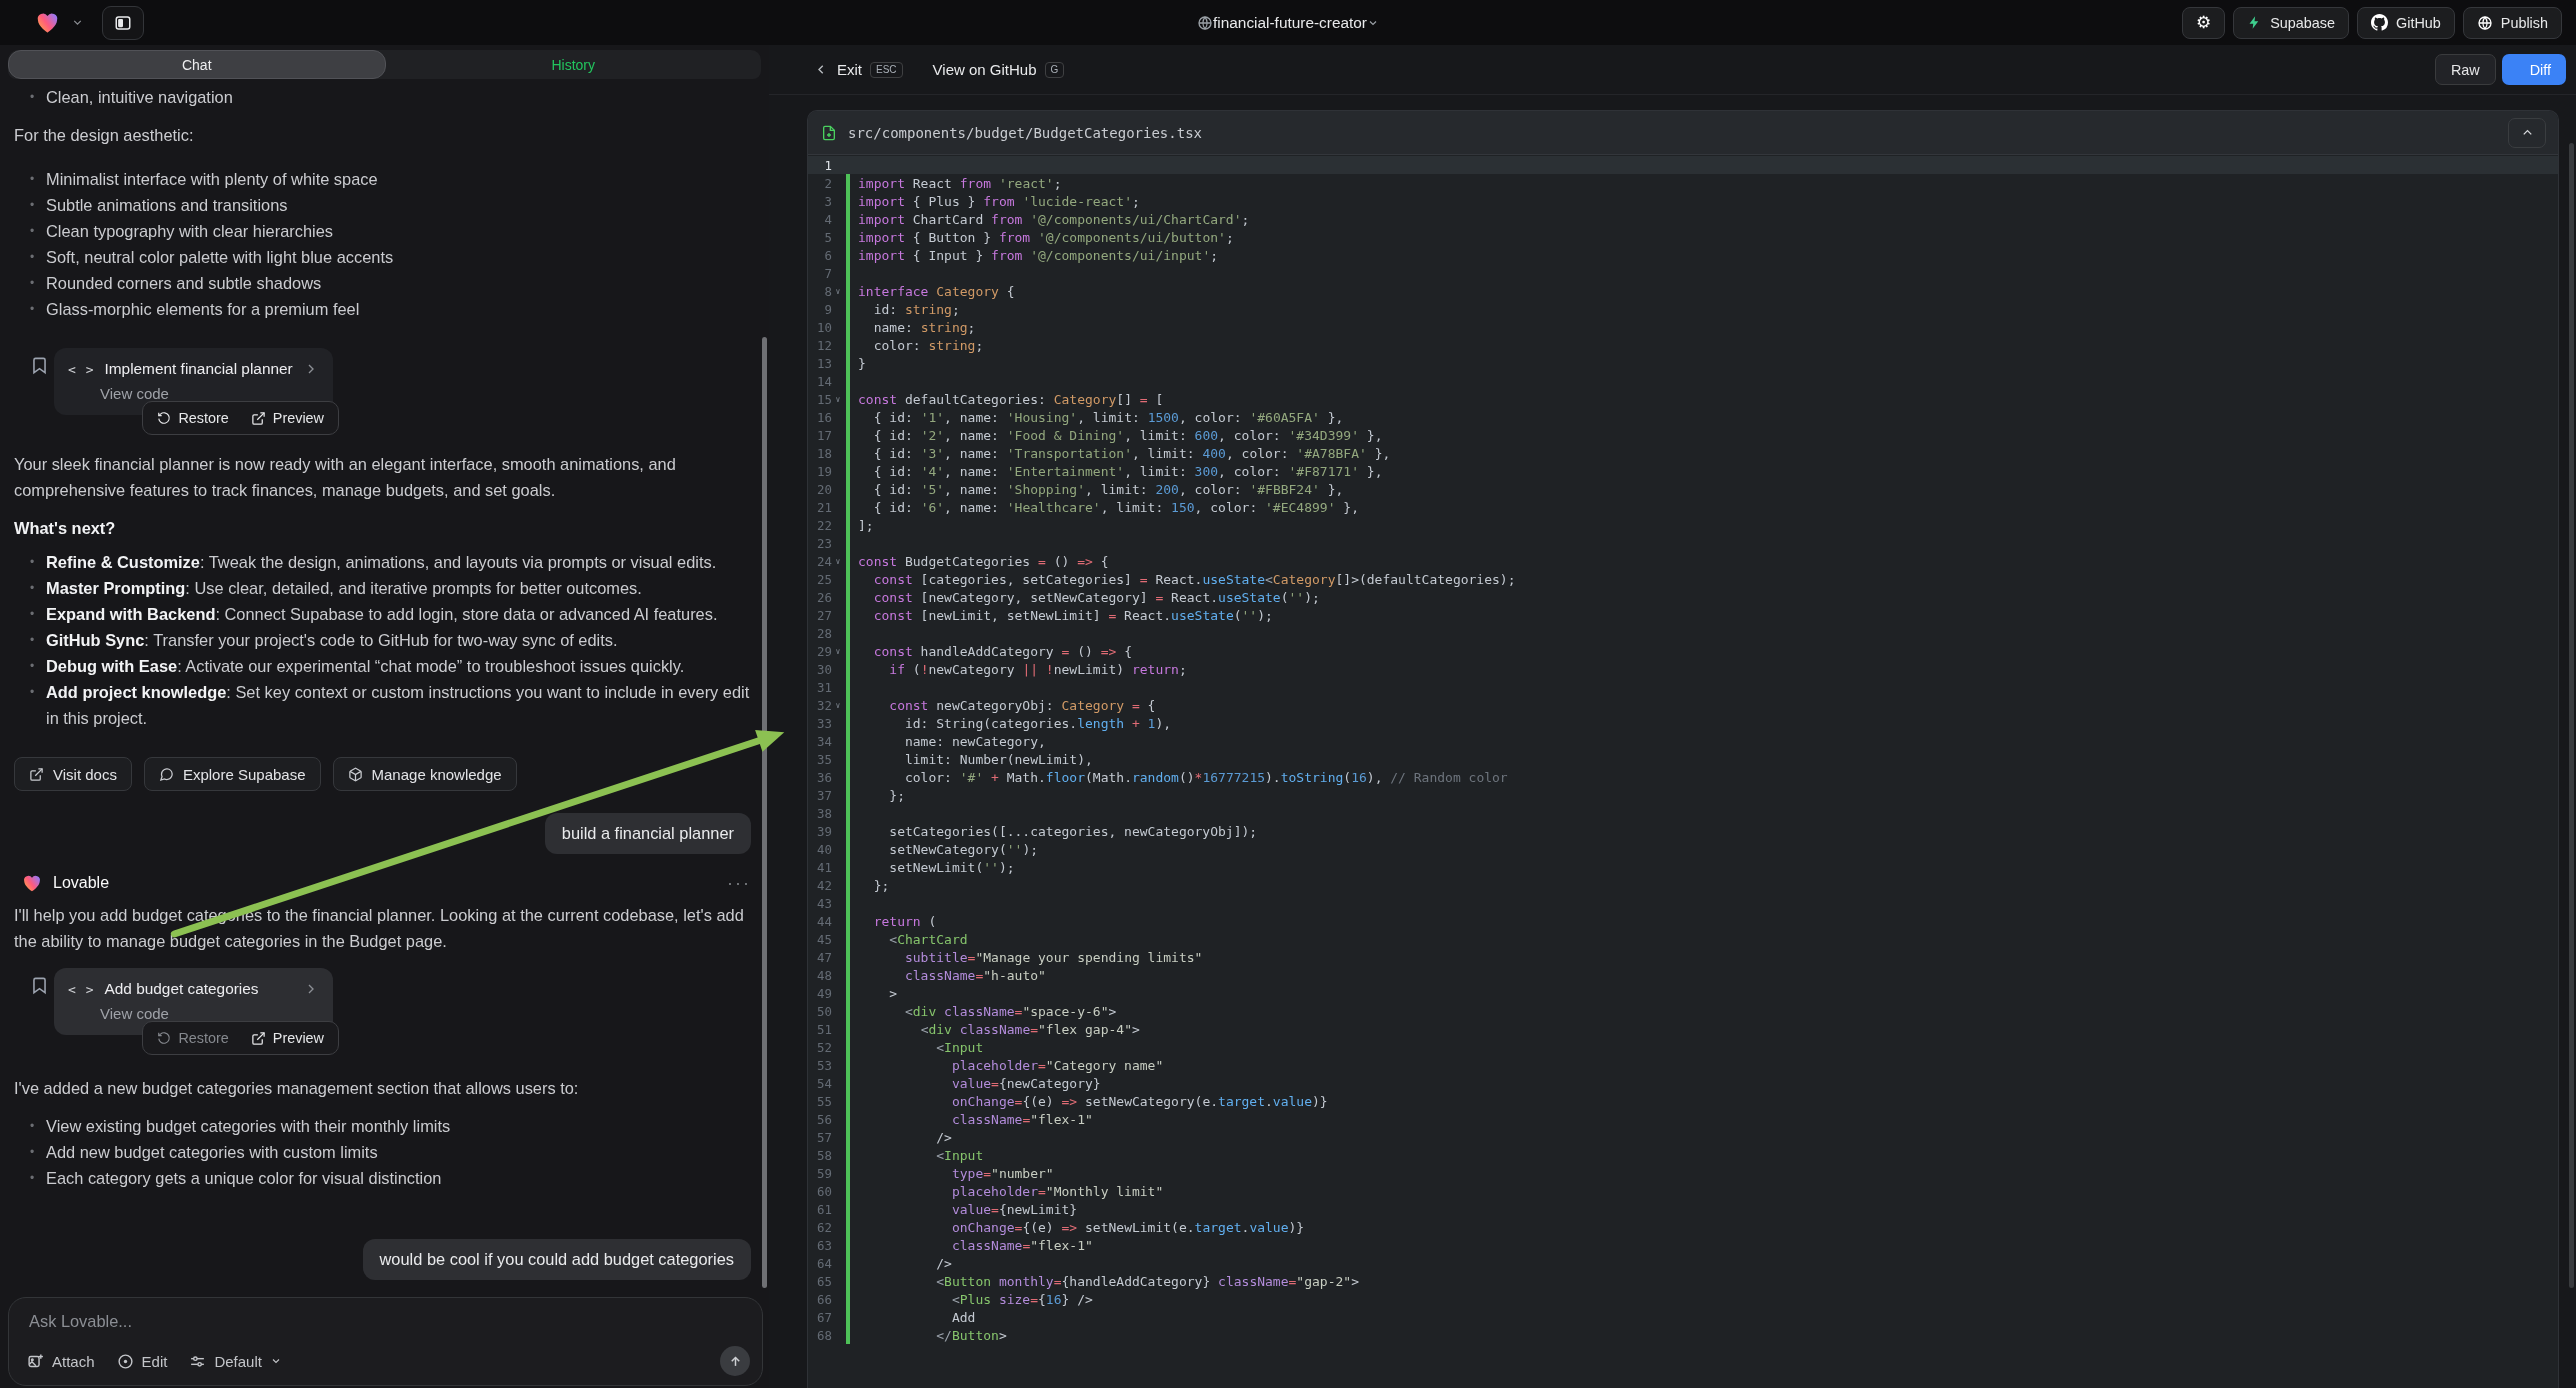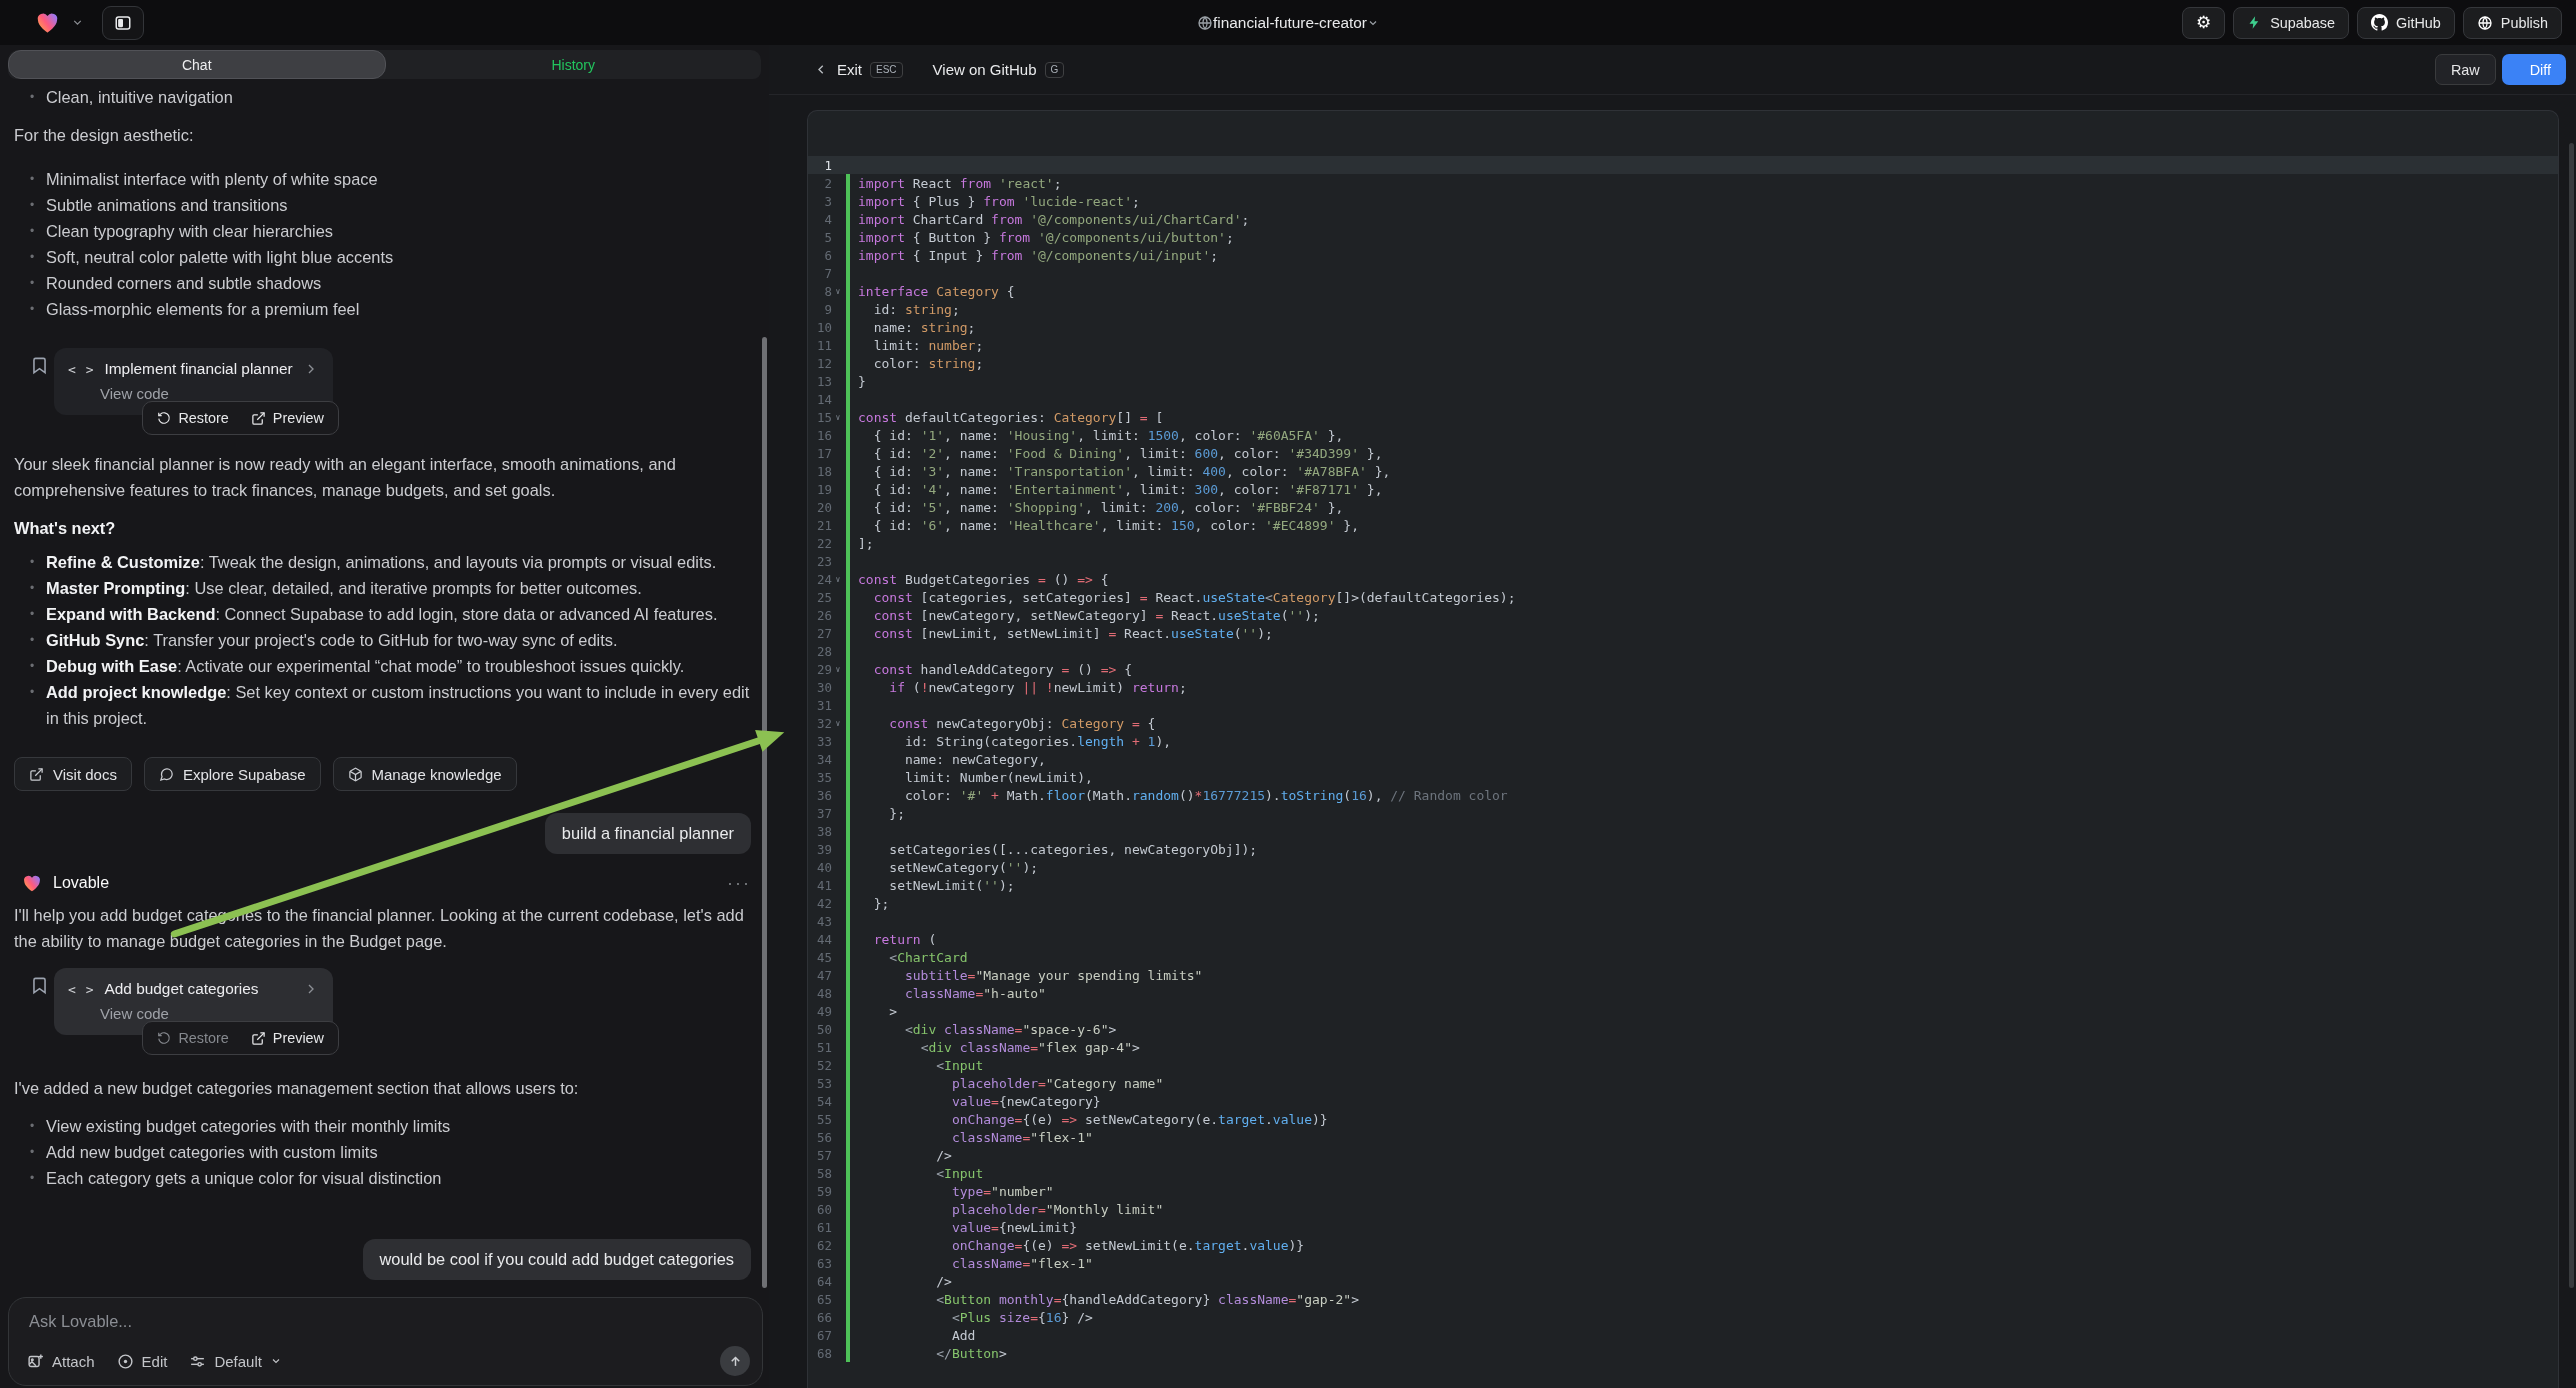--- a/index.html
+++ b/index.html
@@ -441,20 +441,38 @@
       <span class="ch-item">
         <span>View on GitHub</span>
         <span class="kbd">G</span>
       </span>
       <span class="ch-right">
         <button class="raw-btn">Raw</button>
         <button class="diff-btn" id="diff-btn" style="background: rgb(59, 130, 246); padding-left: 28px;">Diff</button>
       </span>
     </div>
     <div class="file-card">
+      <div class="file-head">
+        <span>
+            <svg class="ic" viewBox="0 0 24 24" width="16" height="16" fill="none" stroke="#4ad15f" stroke-width="2">
+              <path d="M14 2H6a2 2 0 0 0-2 2v16a2 2 0 0 0 2 2h12a2 2 0 0 0 2-2V8z"></path>
+              <polyline points="14 2 14 8 20 8"></polyline>
+              <line x1="12" y1="12" x2="12" y2="18"></line>
+              <line x1="9" y1="15" x2="15" y2="15"></line>
+            </svg>
+          </span>
+        <span class="file-path">src/components/budget/BudgetCategories.tsx</span>
+        <button class="collapse-btn">
+          <span>
+              <svg class="ic" viewBox="0 0 24 24" width="15" height="15" fill="none" stroke="currentColor" stroke-width="2.2">
+                <polyline points="6 15 12 9 18 15"></polyline>
+              </svg>
+            </span>
+        </button>
+      </div>
       <div class="code-body" id="code-lines">
           <div class="cl active">
             <span class="ln">1</span>
             <span class="fold"></span>
             <span class="bar"></span>
             <span class="ct"></span>
           </div>
           <div class="cl">
             <span class="ln">2</span>
             <span class="fold"></span>
@@ -501,26 +519,20 @@
             <span class="ln">9</span>
             <span class="fold"></span>
             <span class="bar on" style="background: rgb(78, 193, 88);"></span>
             <span class="ct">  id: <i class="ty">string</i>;</span>
           </div>
           <div class="cl">
             <span class="ln">10</span>
             <span class="fold"></span>
             <span class="bar on" style="background: rgb(78, 193, 88);"></span>
             <span class="ct">  name: <i class="ty">string</i>;</span>
-          </div>
-          <div class="cl">
-            <span class="ln">11</span>
-            <span class="fold"></span>
-            <span class="bar on" style="background: rgb(78, 193, 88);"></span>
-            <span class="ct">  limit: <i class="ty">number</i>;</span>
           </div>
           <div class="cl">
             <span class="ln">12</span>
             <span class="fold"></span>
             <span class="bar on" style="background: rgb(78, 193, 88);"></span>
             <span class="ct">  color: <i class="ty">string</i>;</span>
           </div>
           <div class="cl">
             <span class="ln">13</span>
             <span class="fold"></span>

